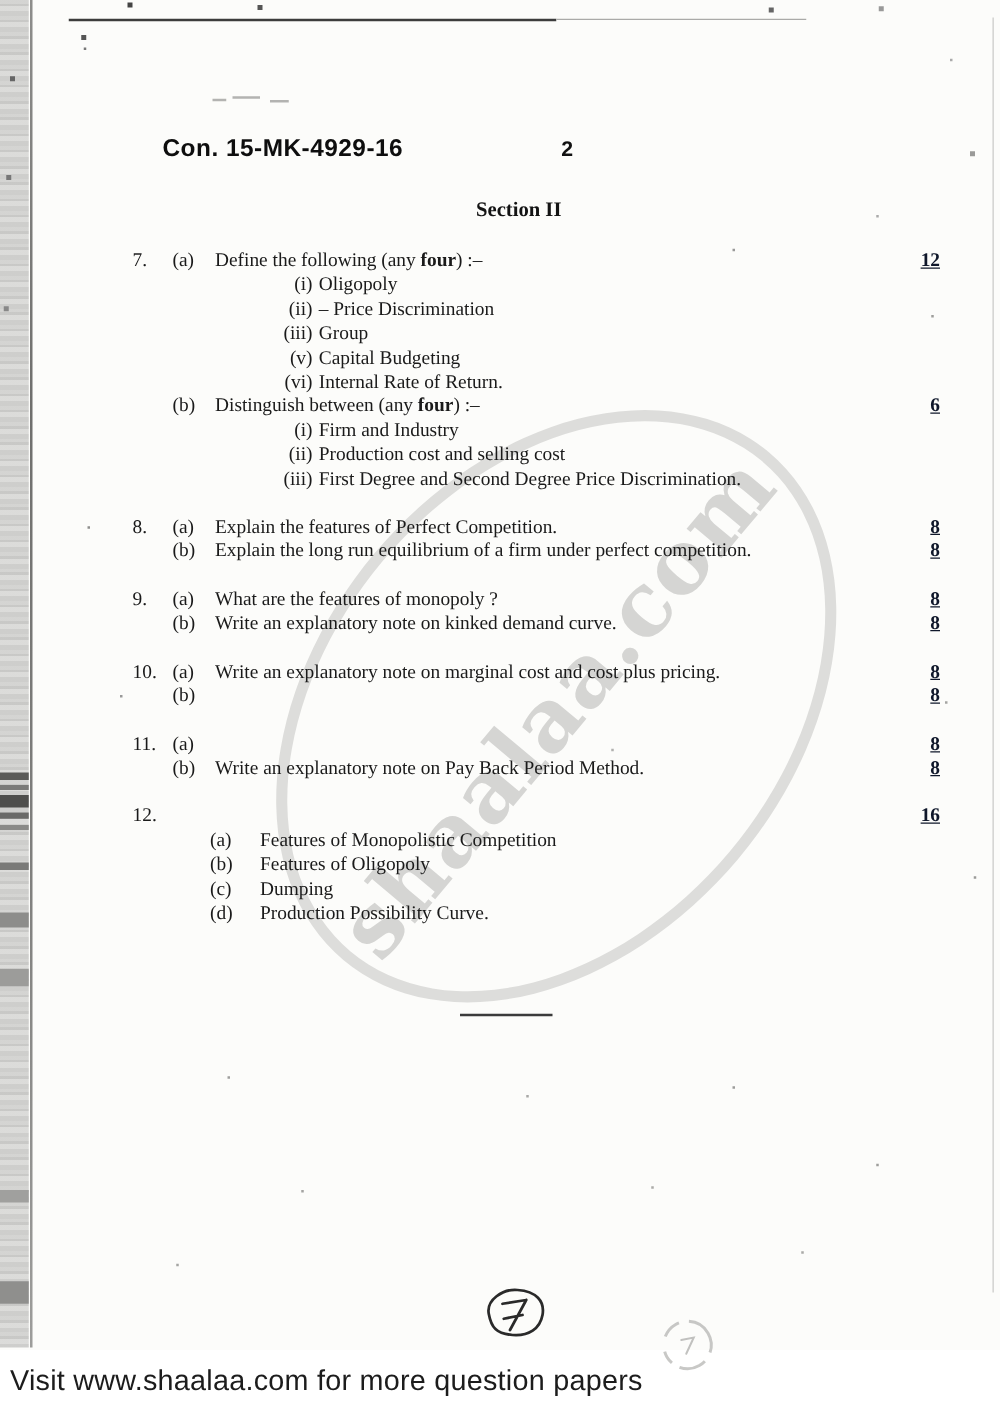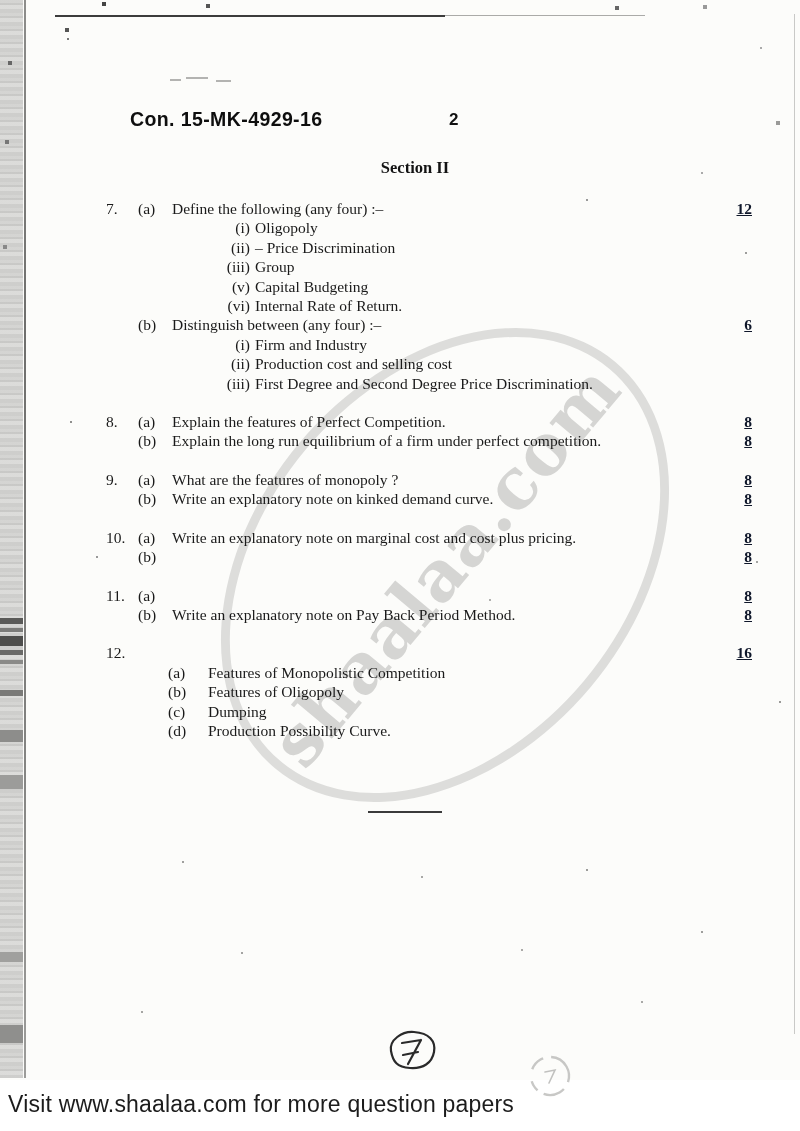--- a/index.html
+++ b/index.html
@@ -48,21 +48,21 @@
     font-weight:700;font-size:16.5px;color:#131313;z-index:2;}
 
   
   .content{position:absolute;left:106px;top:199px;width:646px;z-index:2;
     font-size:15.5px;line-height:19.4px;color:#1a1a1a;}
   .question-block + .question-block{margin-top:19px;}
   .part-row{display:flex;position:relative;white-space:nowrap;}
   .qnum{flex:none;width:32px;}
   .plabel{flex:none;width:34px;}
   .ptext{flex:none;}
-  .ptext b{font-weight:400;}
+  .ptext b{font-weight:700;}
   .marks{position:absolute;right:0;top:0;font-weight:700;color:#0f172a;text-decoration:underline;}
   .item-row{display:flex;white-space:nowrap;}
   .item-row.roman .ilabel{flex:none;width:144px;text-align:right;}
   .item-row.roman .itext{margin-left:5px;}
   .item-row.letter .ilabel{flex:none;width:40px;margin-left:62px;}
   .item-row.letter .itext{margin-left:0;}
 
   .end-rule{position:absolute;left:368px;top:811px;width:74px;height:2px;background:#3b3b3b;z-index:2;}
 
   .circled-num{position:absolute;left:384px;top:1028px;z-index:2;}

